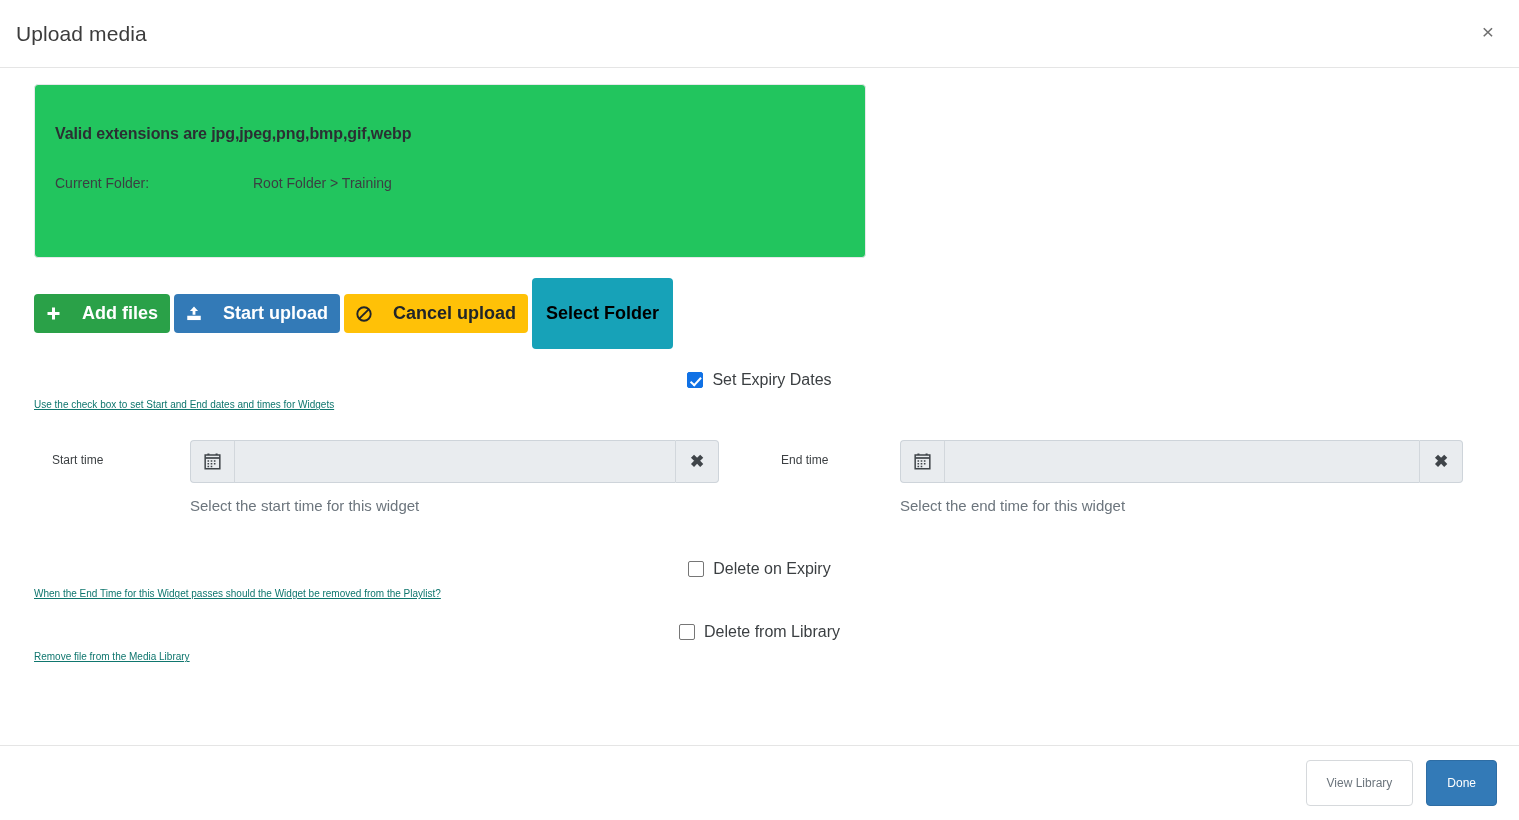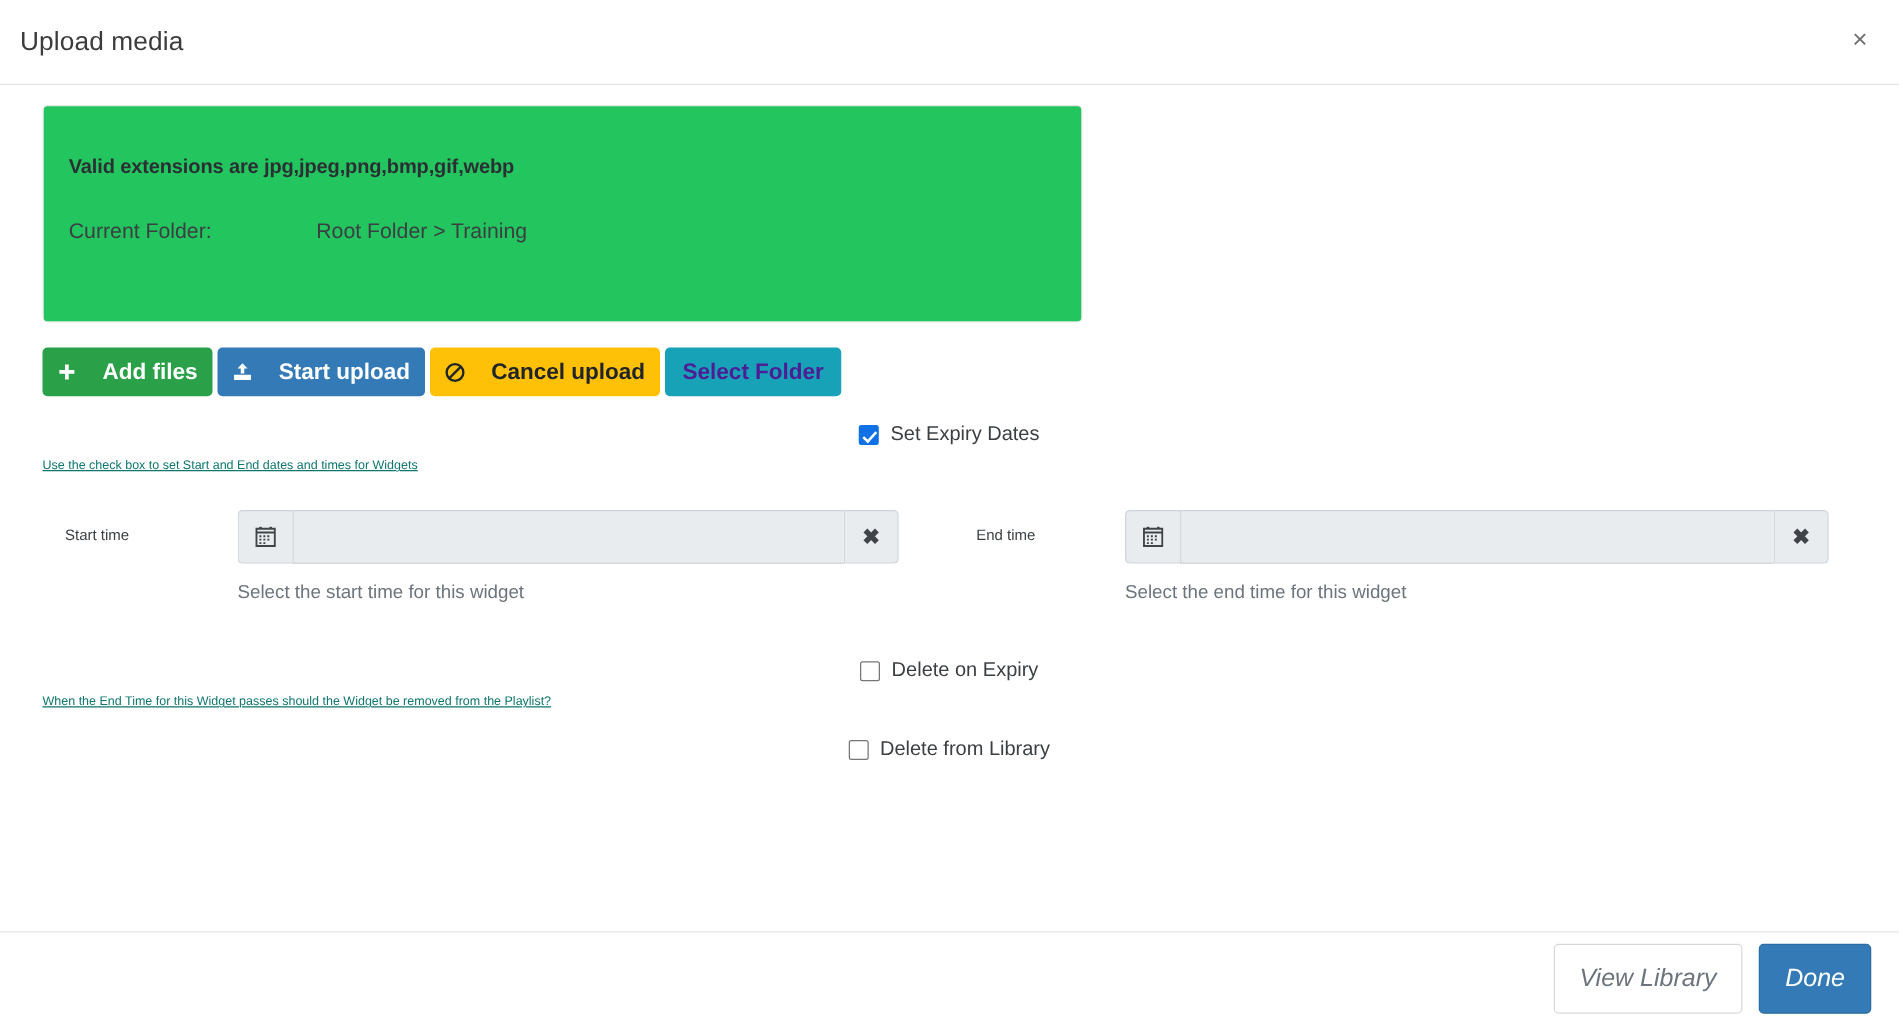--- a/index.html
+++ b/index.html
@@ -80,21 +80,21 @@
   .info-title {
     font-size: 16px;
     font-weight: bold;
     color: #2b2f33;
     margin: 0 0 32px 0;
     letter-spacing: -0.1px;
   }
   .info-row {
     display: flex;
     align-items: baseline;
-    font-size: 17px;
+    font-size: 14px;
     color: #3b3f42;
   }
   .info-label {
     width: 198px;
     flex: 0 0 198px;
   }
   .info-value {
     color: #3b3f42;
   }
 
@@ -114,21 +114,21 @@
     cursor: pointer;
     display: inline-flex;
     align-items: center;
     gap: 21px;
     line-height: 1.3;
     white-space: nowrap;
   }
   .btn-add    { background: #2aa148; color: #fff; font-weight: bold; }
   .btn-start  { background: #337ab7; color: #fff; font-weight: bold; }
   .btn-cancel { background: #ffc107; color: #212529; font-weight: bold; }
-  .btn-folder { background: #17a2b8; color: #4c1d95; font-weight: bold; padding: 8px 14px; }
+  .btn-folder { background: #17a2b8; color: #000000; font-weight: bold; padding: 24px 14px; }
 
   .ico { display: inline-block; line-height: 0; }
   .ico svg { display: block; }
 
   
   .check-block { margin-top: 22px; }
   .check-line {
     display: flex;
     align-items: center;
     gap: 9px;
@@ -270,27 +270,26 @@
     box-sizing: border-box;
     border-top: 1px solid #e5e5e5;
     display: flex;
     align-items: center;
     justify-content: flex-end;
     padding-right: 22px;
     gap: 13px;
     background: #fff;
   }
   .btn-footer {
-    font-size: 20px;
+    font-size: 12px;
     font-family: "Liberation Sans", sans-serif;
     border-radius: 4px;
     padding: 15px 20px;
     cursor: pointer;
     line-height: 1.2;
-    font-style: italic;
   }
   .btn-view {
     background: #fff;
     color: #6c757d;
     border: 1px solid #d6d9dc;
   }
   .btn-done {
     background: #337ab7;
     color: #fff;
     border: 1px solid #2e6da4;
@@ -406,20 +405,21 @@
           <span class="check-label">Delete on Expiry</span>
         </div>
         <div class="help-text">When the End Time for this Widget passes should the Widget be removed from the Playlist?</div>
       </div>
 
       <div class="check-block">
         <div class="check-line">
           <span class="cbx"></span>
           <span class="check-label">Delete from Library</span>
         </div>
+        <div class="help-text">Remove file from the Media Library</div>
       </div>
     </div>
 
   </div>
 
   <div class="modal-footer">
     <button class="btn-footer btn-view">View Library</button>
     <button class="btn-footer btn-done">Done</button>
   </div>
 

